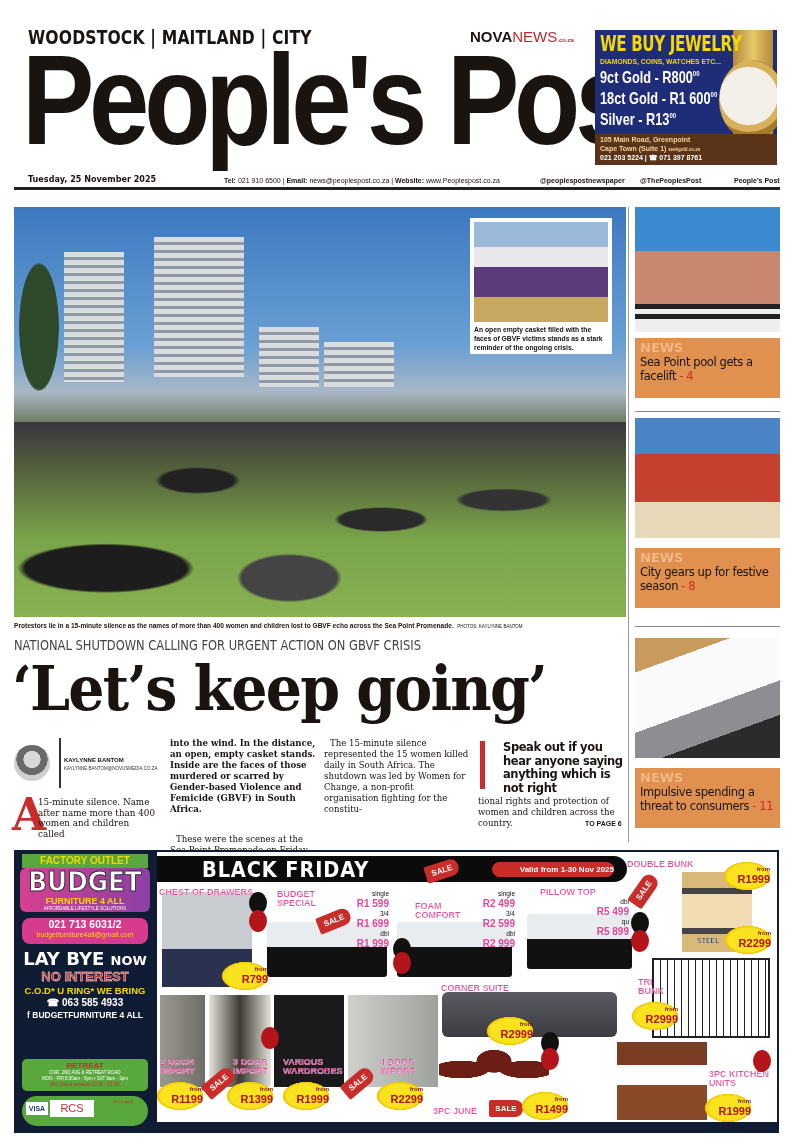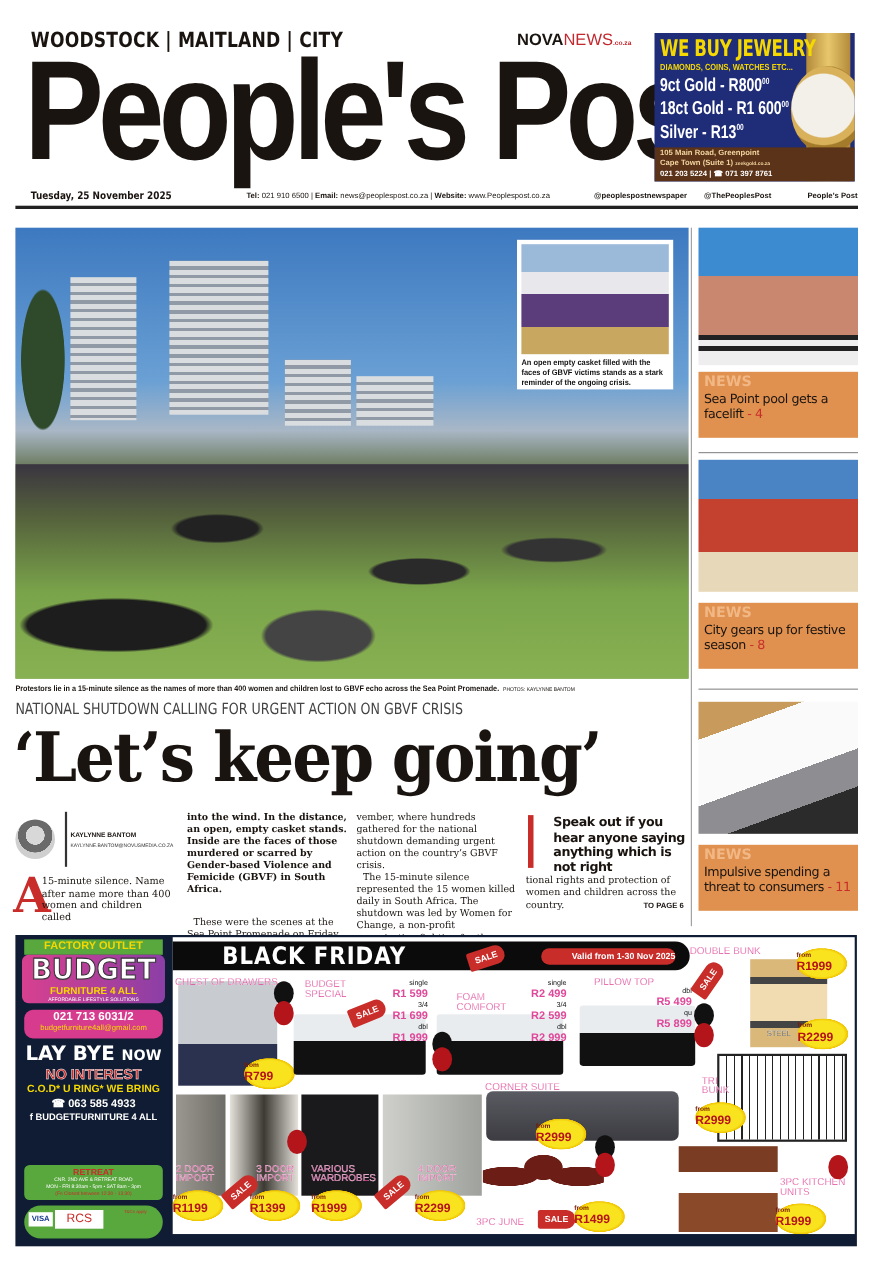--- a/index.html
+++ b/index.html
@@ -5,21 +5,21 @@
 *{box-sizing:border-box;margin:0;padding:0}
 html,body{width:794px;height:1148px;overflow:hidden;background:#fff}
 body{position:relative;font-family:"Liberation Sans",sans-serif;color:#1a1410}
 .abs{position:absolute}
 
 .region{left:28px;top:26px;font-size:19px;font-weight:bold;letter-spacing:0.2px;color:#1a1410;font-family:"DejaVu Sans",sans-serif;transform:scaleX(0.82);transform-origin:left top}
 .nova{left:470px;top:28px;font-size:15px;font-weight:bold;color:#1a1410;font-family:"Liberation Sans",sans-serif}
 .nova .news{color:#c2282e;font-weight:normal}
 .nova .coza{font-size:6px;color:#c2282e}
 .brand{left:22px;top:34px;font-family:"Liberation Sans",sans-serif;font-weight:bold;font-size:126px;letter-spacing:-6px;line-height:130px;color:#1a1410;transform:scaleX(0.86) scaleY(1.02);transform-origin:left top;white-space:nowrap}
-.infobar{left:28px;top:172px;width:752px;height:12px;font-size:8px;display:flex;align-items:center}
+.infobar{left:28px;top:172px;width:752px;height:12px;font-size:8px;display:flex;align-items:flex-end}
 .infobar .date{font-weight:bold;font-size:9.5px;font-family:"DejaVu Sans",sans-serif;transform:scaleX(0.85);transform-origin:left center;width:180px}
 .infobar .contact{position:absolute;left:196px;font-size:7px;white-space:nowrap}
 .infobar .contact b{font-weight:bold}
 .infobar .social{position:absolute;font-size:7px;font-weight:bold;white-space:nowrap}
 .rule{left:14px;top:187px;width:766px;height:3px;background:#222}
 
 .jewel{left:595px;top:30px;width:182px;height:135px;background:#1f2c78;overflow:hidden}
 .jewel .t1{position:absolute;left:5px;top:2px;font-size:21px;font-weight:bold;color:#f5d800;font-family:"DejaVu Sans",sans-serif;transform:scaleX(0.72);transform-origin:left top;white-space:nowrap;letter-spacing:-0.5px}
 .jewel .t2{position:absolute;left:5px;top:27px;font-size:8px;font-weight:bold;color:#f5d800;transform:scaleX(0.85);transform-origin:left top;white-space:nowrap}
 .jewel .p{position:absolute;left:5px;font-size:17px;font-weight:bold;color:#fff;transform:scaleX(0.75);transform-origin:left top;white-space:nowrap}
@@ -75,24 +75,24 @@
 .b-store .nm{color:#c82d2a;font-size:8px;font-weight:bold;line-height:9px}
 .b-store .red{color:#c82d2a}
 .b-pay{position:absolute;left:6px;top:244px;width:126px;height:30px;background:#58a83e;border-radius:15px}
 .visa{position:absolute;left:4px;top:6px;width:22px;height:13px;background:#fff;color:#1a3d8f;font-size:7px;font-weight:bold;text-align:center;line-height:13px}
 .rcs{position:absolute;left:28px;top:4px;width:44px;height:17px;background:#fff;color:#c82d2a;font-size:11px;text-align:center;line-height:17px}
 .b-pay .rt{position:absolute;left:78px;top:3px;width:46px;font-size:4px;color:#c82d2a;line-height:5px;text-align:center}
 .bf{left:157px;top:852px;width:620px;height:270px;background:#fff}
 .bf-bar{position:absolute;left:0;top:4px;width:470px;height:26px;background:#0b0b0b;border-radius:0 14px 14px 0}
 .bf-bar .title{position:absolute;left:45px;top:1px;font-size:22px;font-weight:bold;color:#fff;letter-spacing:1px;font-family:"DejaVu Sans",sans-serif;transform:scaleX(0.88);transform-origin:left top}
 .valid{position:absolute;left:335px;top:6px;width:122px;height:15px;background:#c82d2a;border-radius:8px;color:#fff;font-size:8px;font-weight:bold;text-align:right;line-height:15px}
-.plabel{position:absolute;font-size:9px;font-weight:normal;color:#e0479a;line-height:9px;-webkit-text-stroke:0.2px #fff;white-space:nowrap}
+.plabel{position:absolute;font-size:9px;font-weight:bold;color:#e0479a;line-height:9px;-webkit-text-stroke:0.2px #fff;white-space:nowrap}
 .price{position:absolute;font-size:10px;font-weight:bold;color:#e0479a;text-align:right;white-space:nowrap}
 .size{position:absolute;font-size:6.5px;color:#111;text-align:right}
-.star{position:absolute;width:46px;height:28px;background:radial-gradient(ellipse,#f9e21e 60%,#f0c400 70%,transparent 72%);text-align:left;color:#c8102e}
+.star{position:absolute;width:46px;height:28px;background:radial-gradient(ellipse,#f9e21e 60%,#f0c400 70%,transparent 72%);text-align:right;color:#c8102e}
 .star .fr{font-size:6px;font-weight:bold;line-height:8px;padding-top:3px;color:#7a1a00}
 .star .v{font-size:11px;font-weight:bold;line-height:12px;color:#b5121b}
 .sale{position:absolute;width:34px;height:17px;background:#c82d2a;color:#fff;font-size:8px;font-weight:bold;text-align:center;line-height:17px;border-radius:2px 8px 8px 2px}
 .balloon{position:absolute;width:18px;height:22px;border-radius:50%}
 .mattress{position:absolute;background:linear-gradient(180deg,#e9ecef 0 45%,#111 45% 100%);border-radius:3px}
 .furn{position:absolute}
 .bottomstrip{left:157px;top:1122px;width:620px;height:8px;background:#0f1c33}
 </style>
 </head>
 <body>
@@ -146,21 +146,20 @@
 <div class="abs byname">KAYLYNNE BANTOM</div>
 <div class="abs bymail">KAYLYNNE.BANTOM@NOVUSMEDIA.CO.ZA</div>
 
 <div class="abs dropcap">A</div>
 <div class="abs col lead">15-minute silence. Name after name more than 400 women and children called</div>
 <div class="abs col c2">
   <p style="font-weight:bold">into the wind. In the distance, an open, empty casket stands. Inside are the faces of those murdered or scarred by Gender-based Violence and Femicide (GBVF) in South Africa.</p>
   <p style="margin-top:19px;text-indent:6px">These were the scenes at the Sea Point Promenade on Friday 21 No-</p>
 </div>
 <div class="abs col c3">
-  <p>vember, where hundreds gathered for the national shutdown demanding urgent action on the country’s GBVF crisis.</p>
   <p style="text-indent:6px">The 15-minute silence represented the 15 women killed daily in South Africa. The shutdown was led by Women for Change, a non-profit organisation fighting for the constitu-</p>
 </div>
 <div class="abs pull">Speak out if you hear anyone saying anything which is not right</div>
 <div class="abs col c4">tional rights and protection of women and children across the country.</div>
 <div class="abs topage">TO PAGE 6</div>
 
 <div class="abs vr"></div>
 <div class="sidephoto" style="top:207px;height:125px;background:linear-gradient(180deg,#3c8ad0 0 35%,#c98770 35% 78%,#222 78% 82%,#eee 82% 86%,#222 86% 90%,#eee 90%)"></div>
 <div class="newsbox" style="top:338px;height:60px">
   <div class="lbl">NEWS</div>

